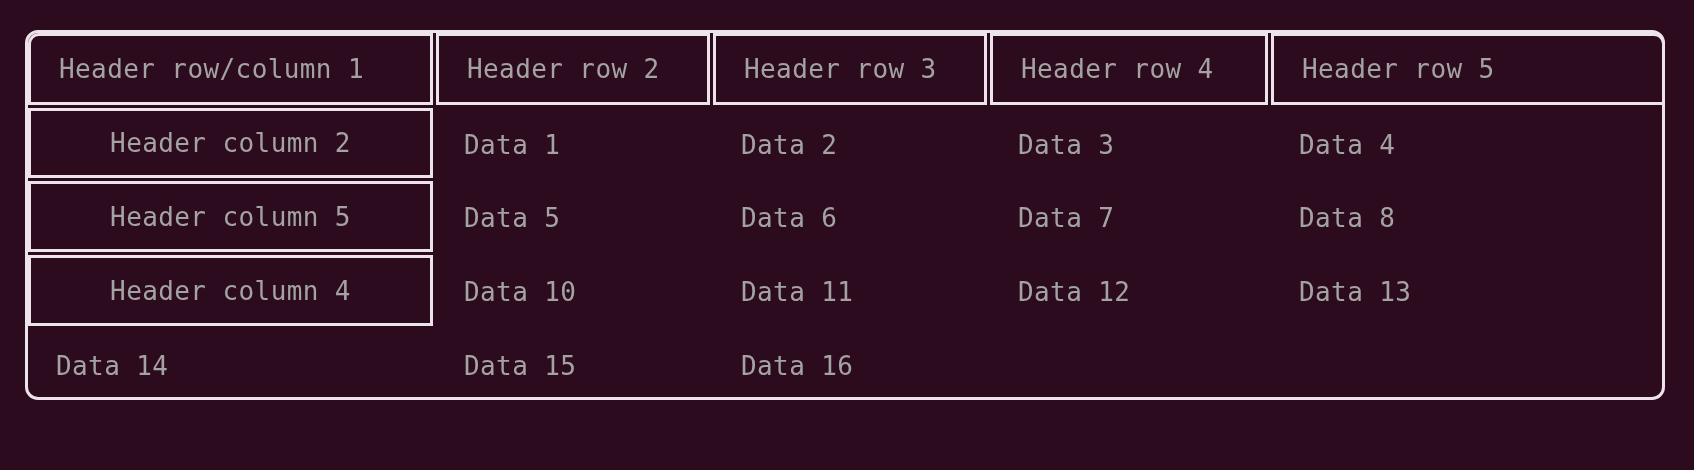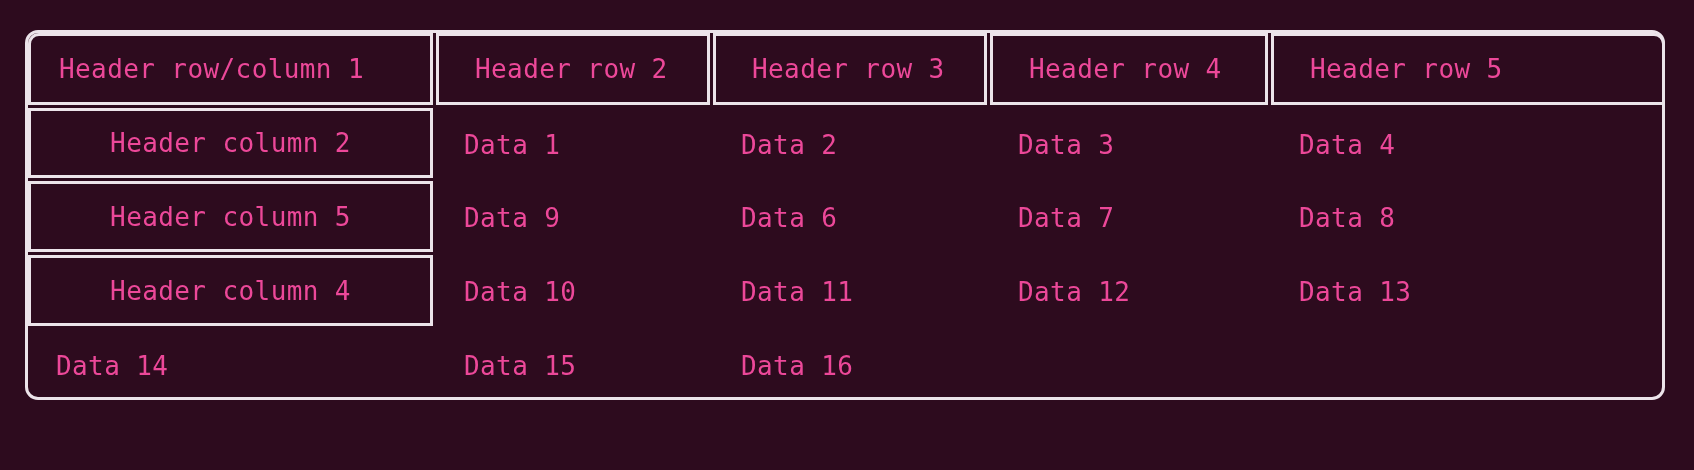--- a/index.html
+++ b/index.html
@@ -37,31 +37,31 @@
     box-sizing: border-box;
     display: grid;
     grid-template-columns: 408px 277px 277px 281px 394px;
     grid-template-rows: 75px 73px 74px 74px 74px;
   }
 
   .cell {
     box-sizing: border-box;
     display: flex;
     align-items: center;
-    color: #ec4899;
+    color: #a3a3a3;
     font-size: 26px;
     letter-spacing: 0.4px;
     white-space: nowrap;
     overflow: hidden;
   }
 
   
   .hrow {
     justify-content: flex-start;
-    padding-left: 36px;
+    padding-left: 28px;
     border: 3px solid #ece4ea;
     margin: 0px 3px 3px 0px;
   }
   .hrow.first {
     border-top-left-radius: 11px;
     margin-left: 0px;
     justify-content: flex-start;
     padding-left: 28px;
   }
   .hrow.last {
@@ -123,21 +123,21 @@
       <span>Data 3</span>
     </div>
     <div class="cell data">
       <span>Data 4</span>
     </div>
 
     <div class="cell hcol">
       <span>Header column 5</span>
     </div>
     <div class="cell data">
-      <span>Data 9</span>
+      <span>Data 5</span>
     </div>
     <div class="cell data">
       <span>Data 6</span>
     </div>
     <div class="cell data">
       <span>Data 7</span>
     </div>
     <div class="cell data">
       <span>Data 8</span>
     </div>

